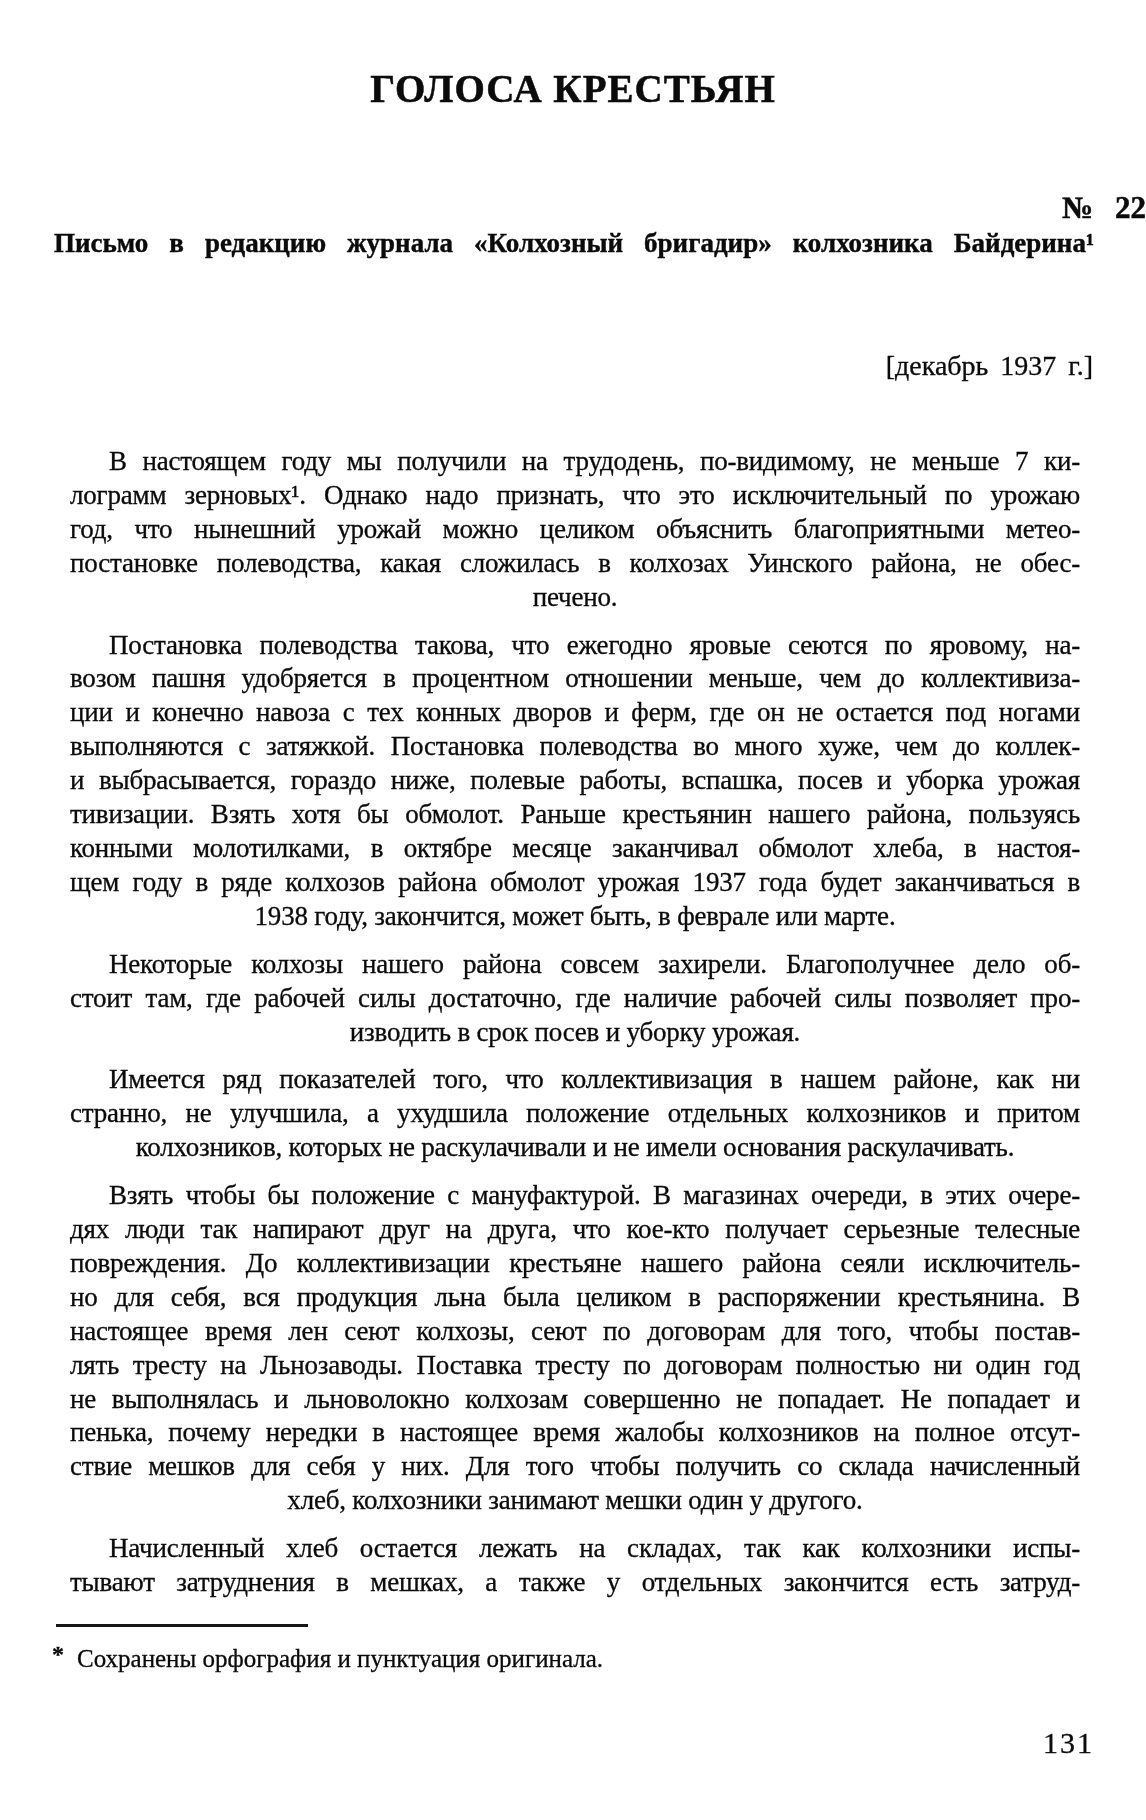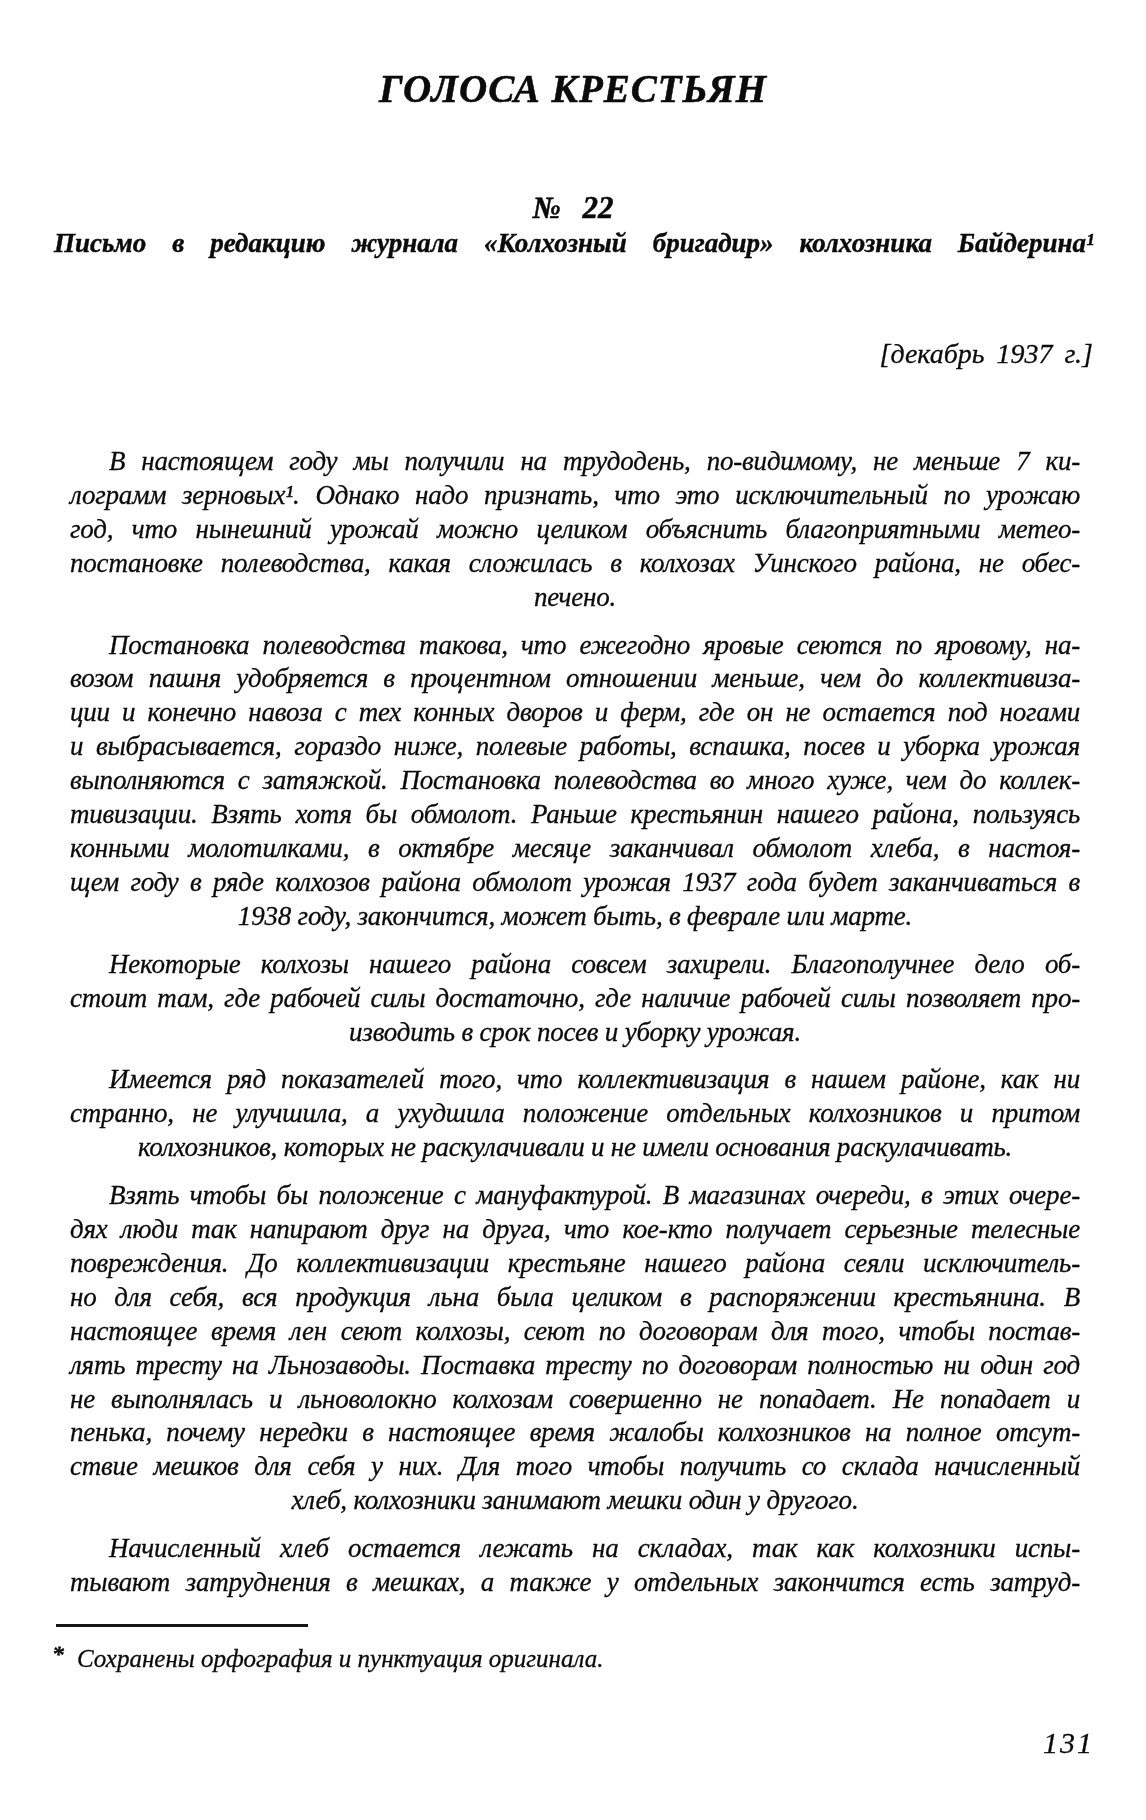--- a/index.html
+++ b/index.html
@@ -8,60 +8,59 @@
     background: #ffffff;
   }
   .page {
     position: relative;
     width: 1146px;
     height: 1820px;
     background: #ffffff;
     font-family: "Liberation Serif", "DejaVu Serif", serif;
     color: #0b0b0b;
     overflow: hidden;
-    font-style: italic;
     -webkit-text-stroke: 0.3px currentColor;
   }
   .title {
     position: absolute;
     top: 66px;
     left: 0;
     width: 100%;
     text-align: center;
     font-size: 39px;
     font-weight: bold;
     letter-spacing: 1px;
     -webkit-text-stroke: 0.5px currentColor;
   }
   .doc-number {
     position: absolute;
     top: 190px;
     left: 0;
     width: 100%;
-    text-align: center;
+    text-align: right;
     font-size: 31px;
     font-weight: bold;
     word-spacing: 14px;
     -webkit-text-stroke: 0.5px currentColor;
   }
   .subtitle {
     position: absolute;
     top: 228px;
     left: 54px;
     width: 1040px;
     font-size: 27px;
     font-weight: bold;
     white-space: nowrap;
     text-align: justify;
     text-align-last: justify;
     -webkit-text-stroke: 0.4px currentColor;
   }
   .date-line {
     position: absolute;
-    top: 338px;
+    top: 350px;
     right: 53px;
     font-size: 28px;
     word-spacing: 5px;
   }
   .body {
     position: absolute;
     top: 431px;
     left: 56px;
     width: 1038px;
     font-size: 27px;
@@ -123,22 +122,22 @@
         <div class="line indent just">В настоящем году мы получили на трудодень, по-видимому, не меньше 7 ки-</div>
         <div class="line just">лограмм зерновых¹. Однако надо признать, что это исключительный по урожаю</div>
         <div class="line just">год, что нынешний урожай можно целиком объяснить благоприятными метео-</div>
         <div class="line just">постановке полеводства, какая сложилась в колхозах Уинского района, не обес-</div>
         <div class="line">печено.</div>
       </div>
       <div class="paragraph">
         <div class="line indent just">Постановка полеводства такова, что ежегодно яровые сеются по яровому, на-</div>
         <div class="line just">возом пашня удобряется в процентном отношении меньше, чем до коллективиза-</div>
         <div class="line just">ции и конечно навоза с тех конных дворов и ферм, где он не остается под ногами</div>
+        <div class="line just">выполняются с затяжкой. Постановка полеводства во много хуже, чем до коллек-</div>
         <div class="line just">и выбрасывается, гораздо ниже, полевые работы, вспашка, посев и уборка урожая</div>
-        <div class="line just">выполняются с затяжкой. Постановка полеводства во много хуже, чем до коллек-</div>
         <div class="line just">тивизации. Взять хотя бы обмолот. Раньше крестьянин нашего района, пользуясь</div>
         <div class="line just">конными молотилками, в октябре месяце заканчивал обмолот хлеба, в настоя-</div>
         <div class="line just">щем году в ряде колхозов района обмолот урожая 1937 года будет заканчиваться в</div>
         <div class="line">1938 году, закончится, может быть, в феврале или марте.</div>
       </div>
       <div class="paragraph">
         <div class="line indent just">Некоторые колхозы нашего района совсем захирели. Благополучнее дело об-</div>
         <div class="line just">стоит там, где рабочей силы достаточно, где наличие рабочей силы позволяет про-</div>
         <div class="line">изводить в срок посев и уборку урожая.</div>
       </div>

